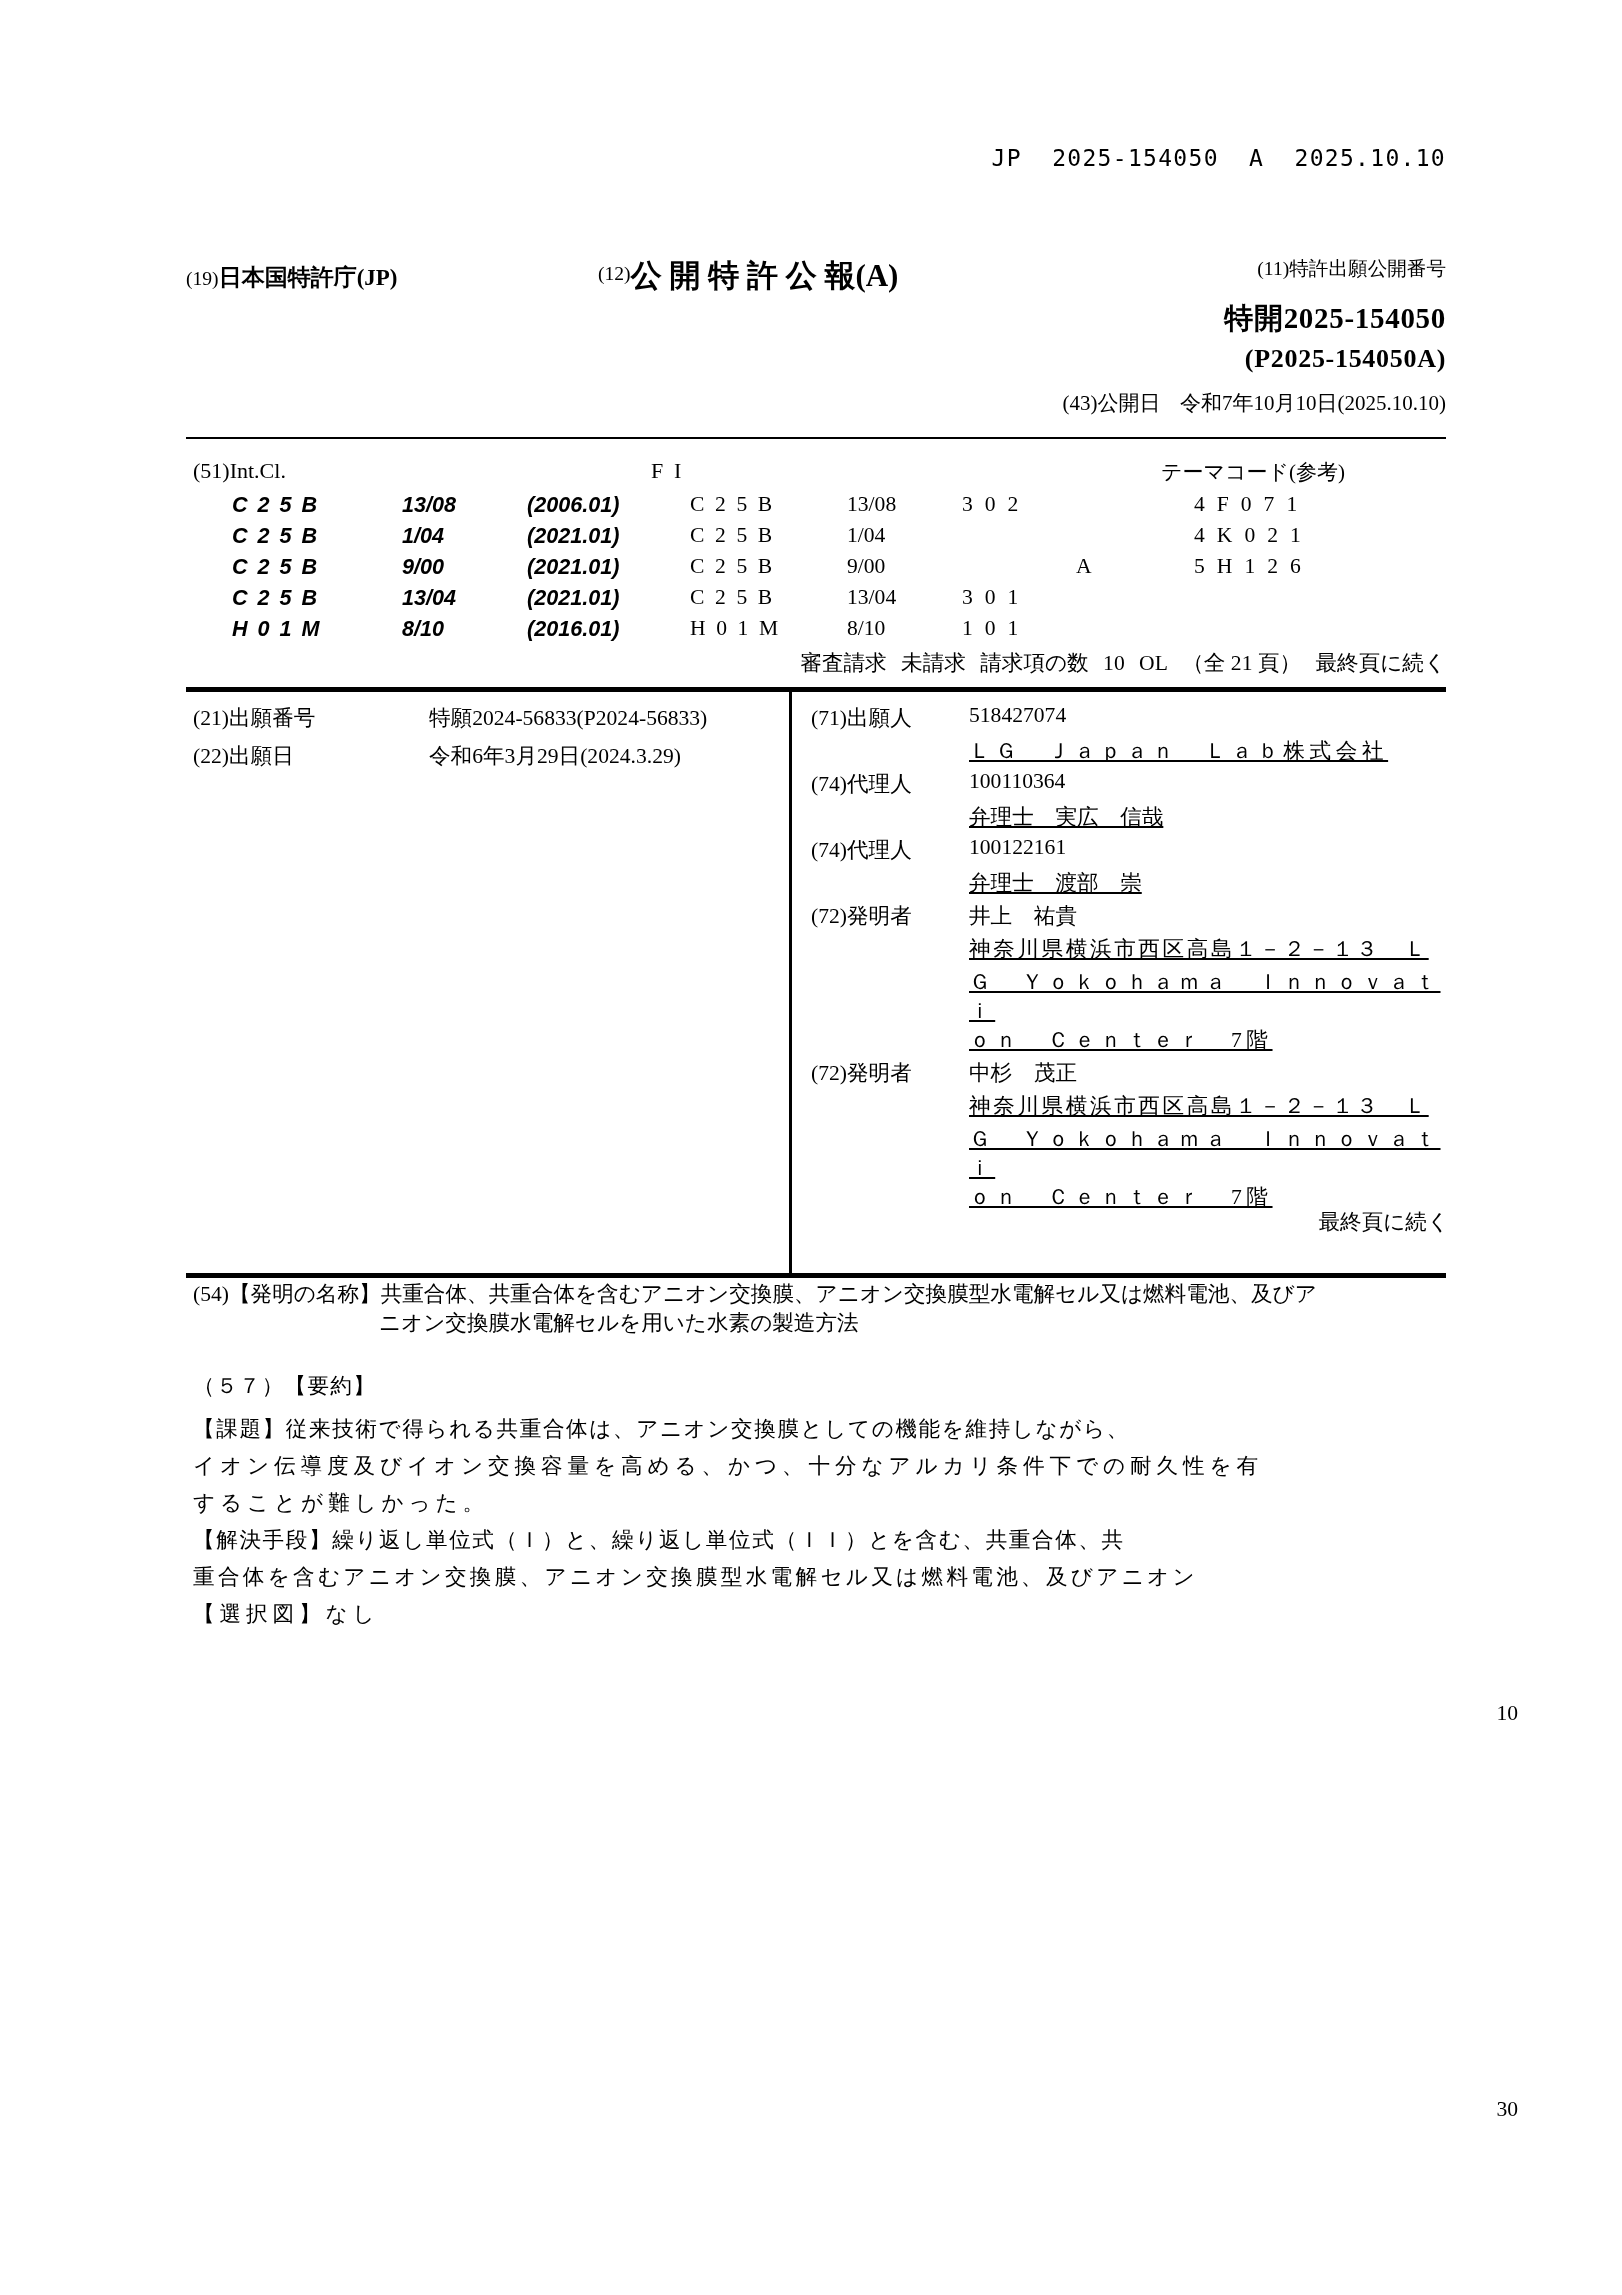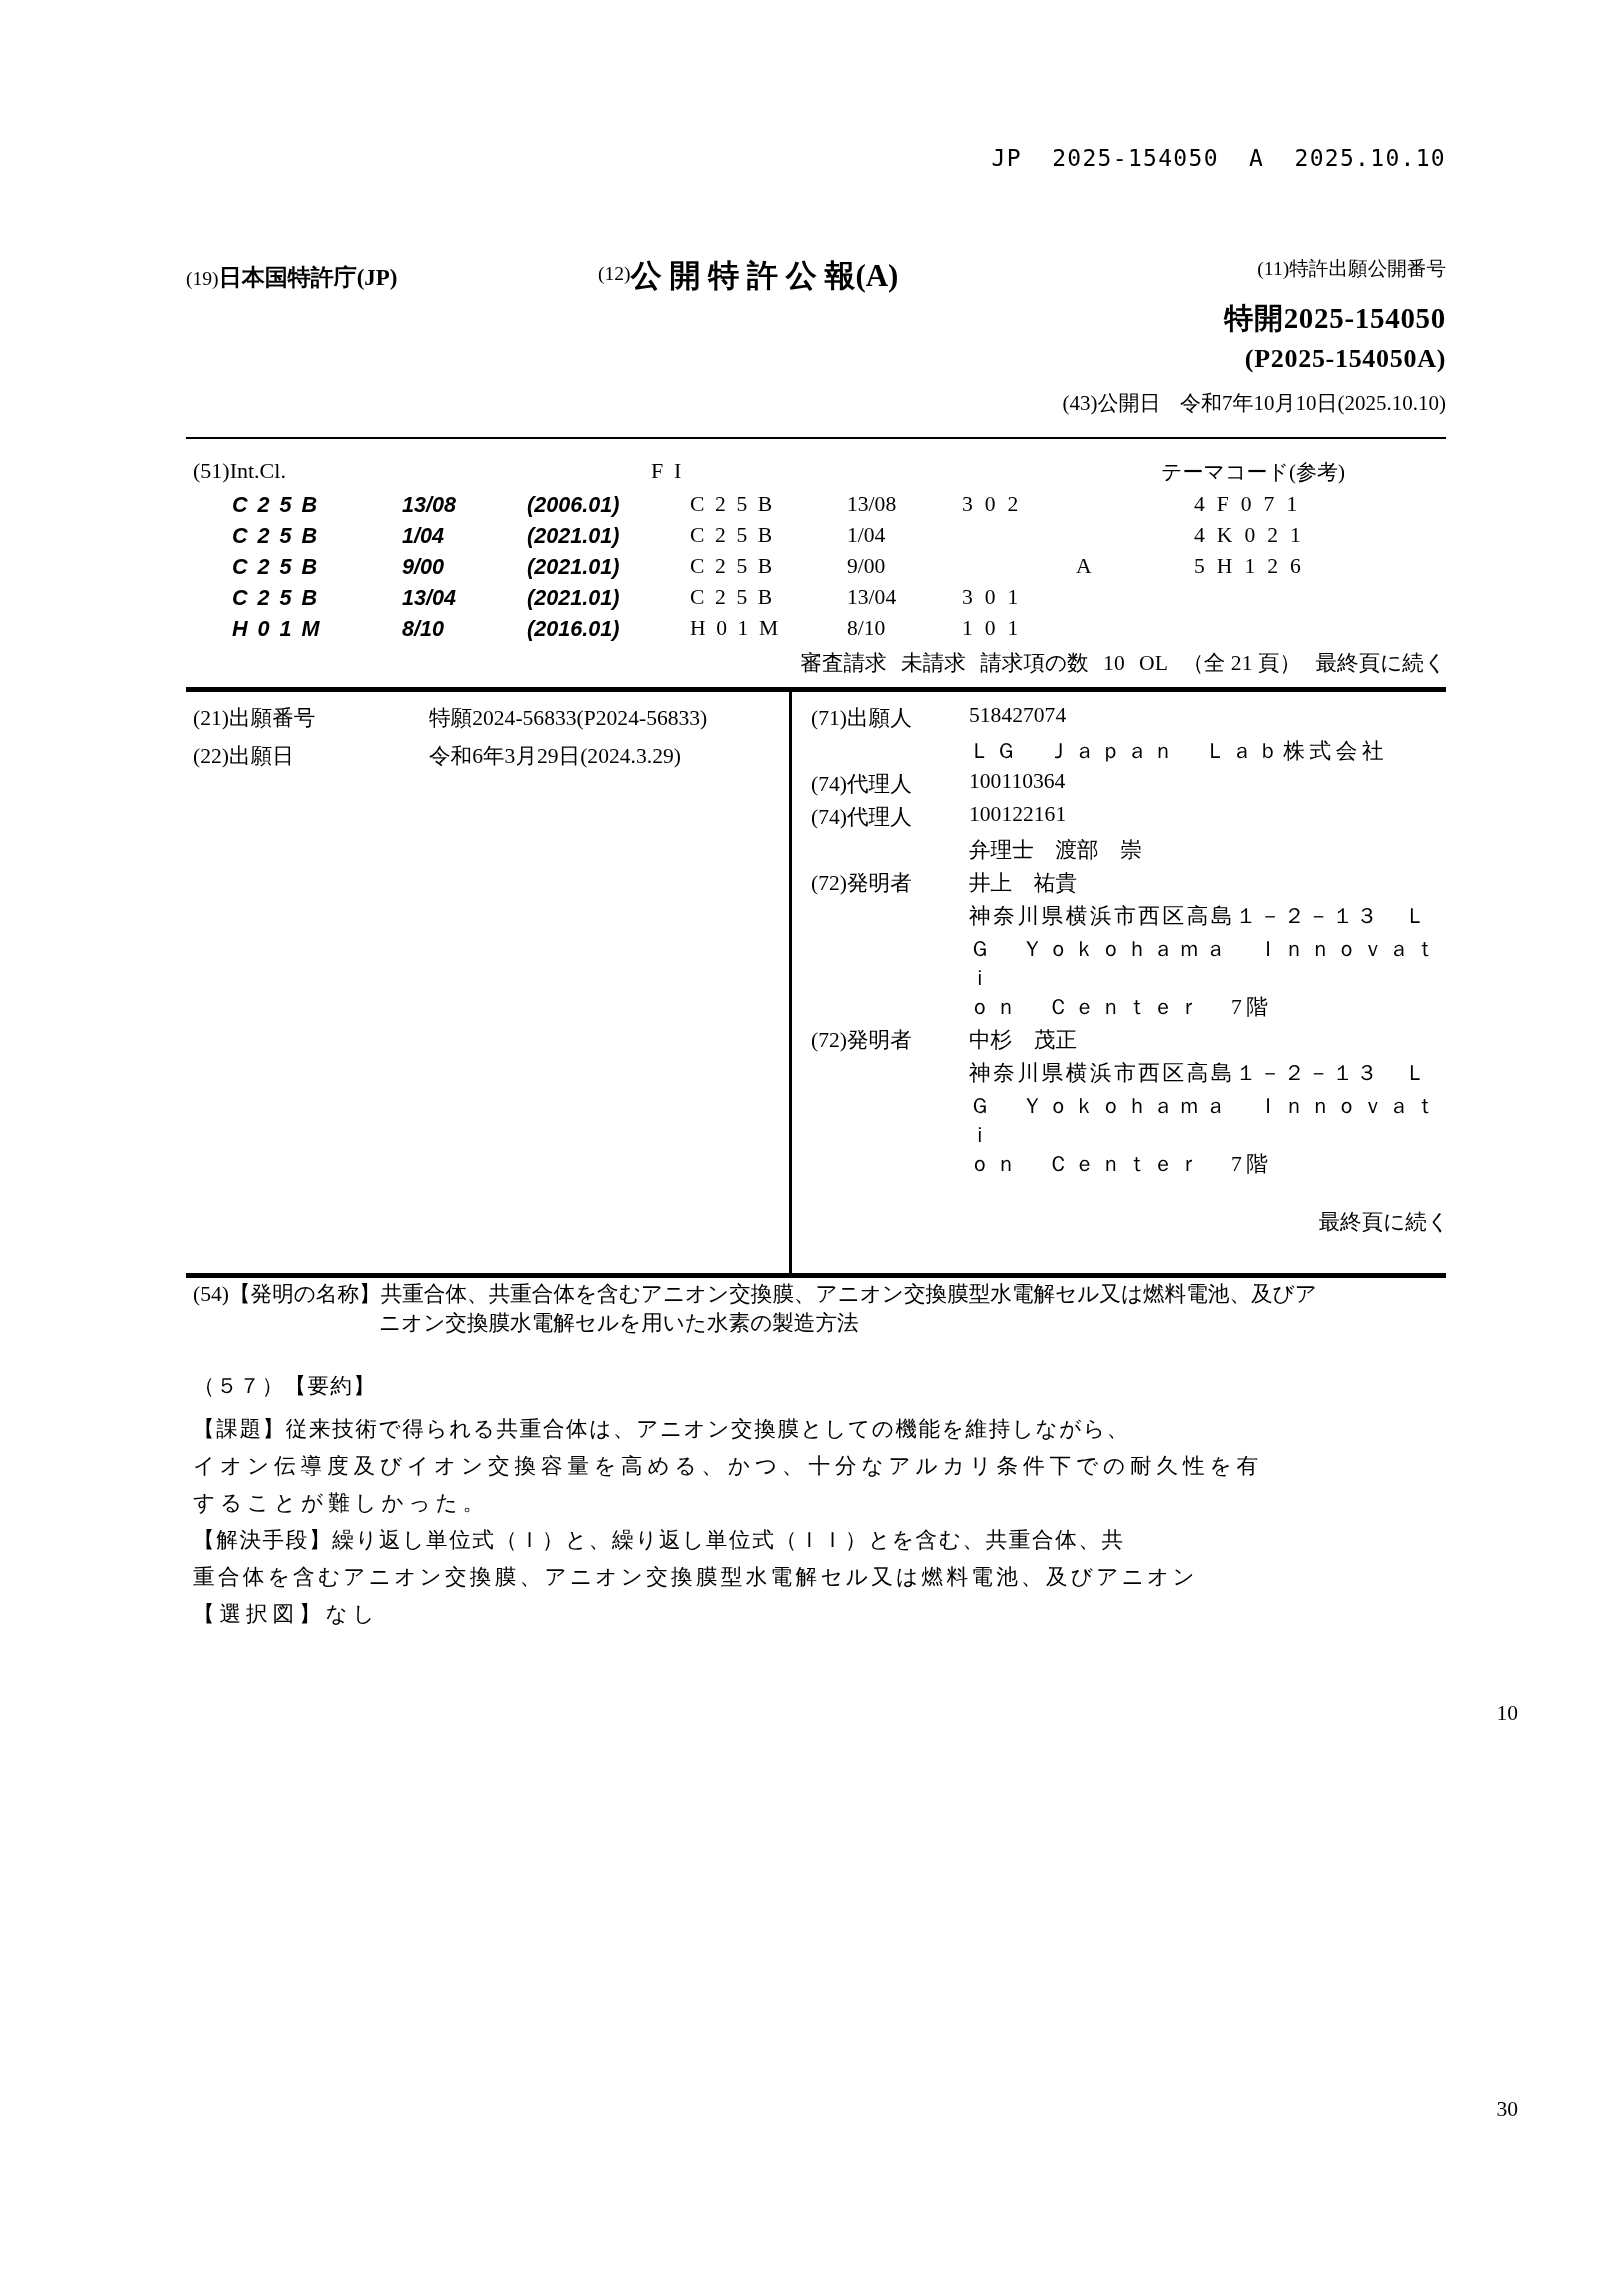--- a/index.html
+++ b/index.html
@@ -231,20 +231,21 @@
     width: 157px;
   }
   .bib-right .bval {
     margin-left: 158px;
     display: block;
   }
   .bib-right .bsub {
     margin-left: 158px;
     display: block;
     min-height: 33px;
+    text-decoration: underline;
   }
   .wide { letter-spacing: 4.6px; }
   .wide2 { letter-spacing: 2.6px; }
 
   .cont-note {
     position: absolute;
     left: 811px;
     top: 1207px;
     width: 638px;
     text-align: right;
@@ -415,20 +416,21 @@
     <div class="brow">
       <span class="blabel"><span>(71)</span><span>出願人</span></span>
       <span class="bval">518427074</span>
     </div>
     <div class="bsub wide">ＬＧ　Ｊａｐａｎ　Ｌａｂ株式会社</div>
 
     <div class="brow">
       <span class="blabel"><span>(74)</span><span>代理人</span></span>
       <span class="bval">100110364</span>
     </div>
+    <div class="bsub">弁理士　実広　信哉</div>
 
     <div class="brow">
       <span class="blabel"><span>(74)</span><span>代理人</span></span>
       <span class="bval">100122161</span>
     </div>
     <div class="bsub">弁理士　渡部　崇</div>
 
     <div class="brow">
       <span class="blabel"><span>(72)</span><span>発明者</span></span>
       <span class="bval">井上　祐貴</span>

